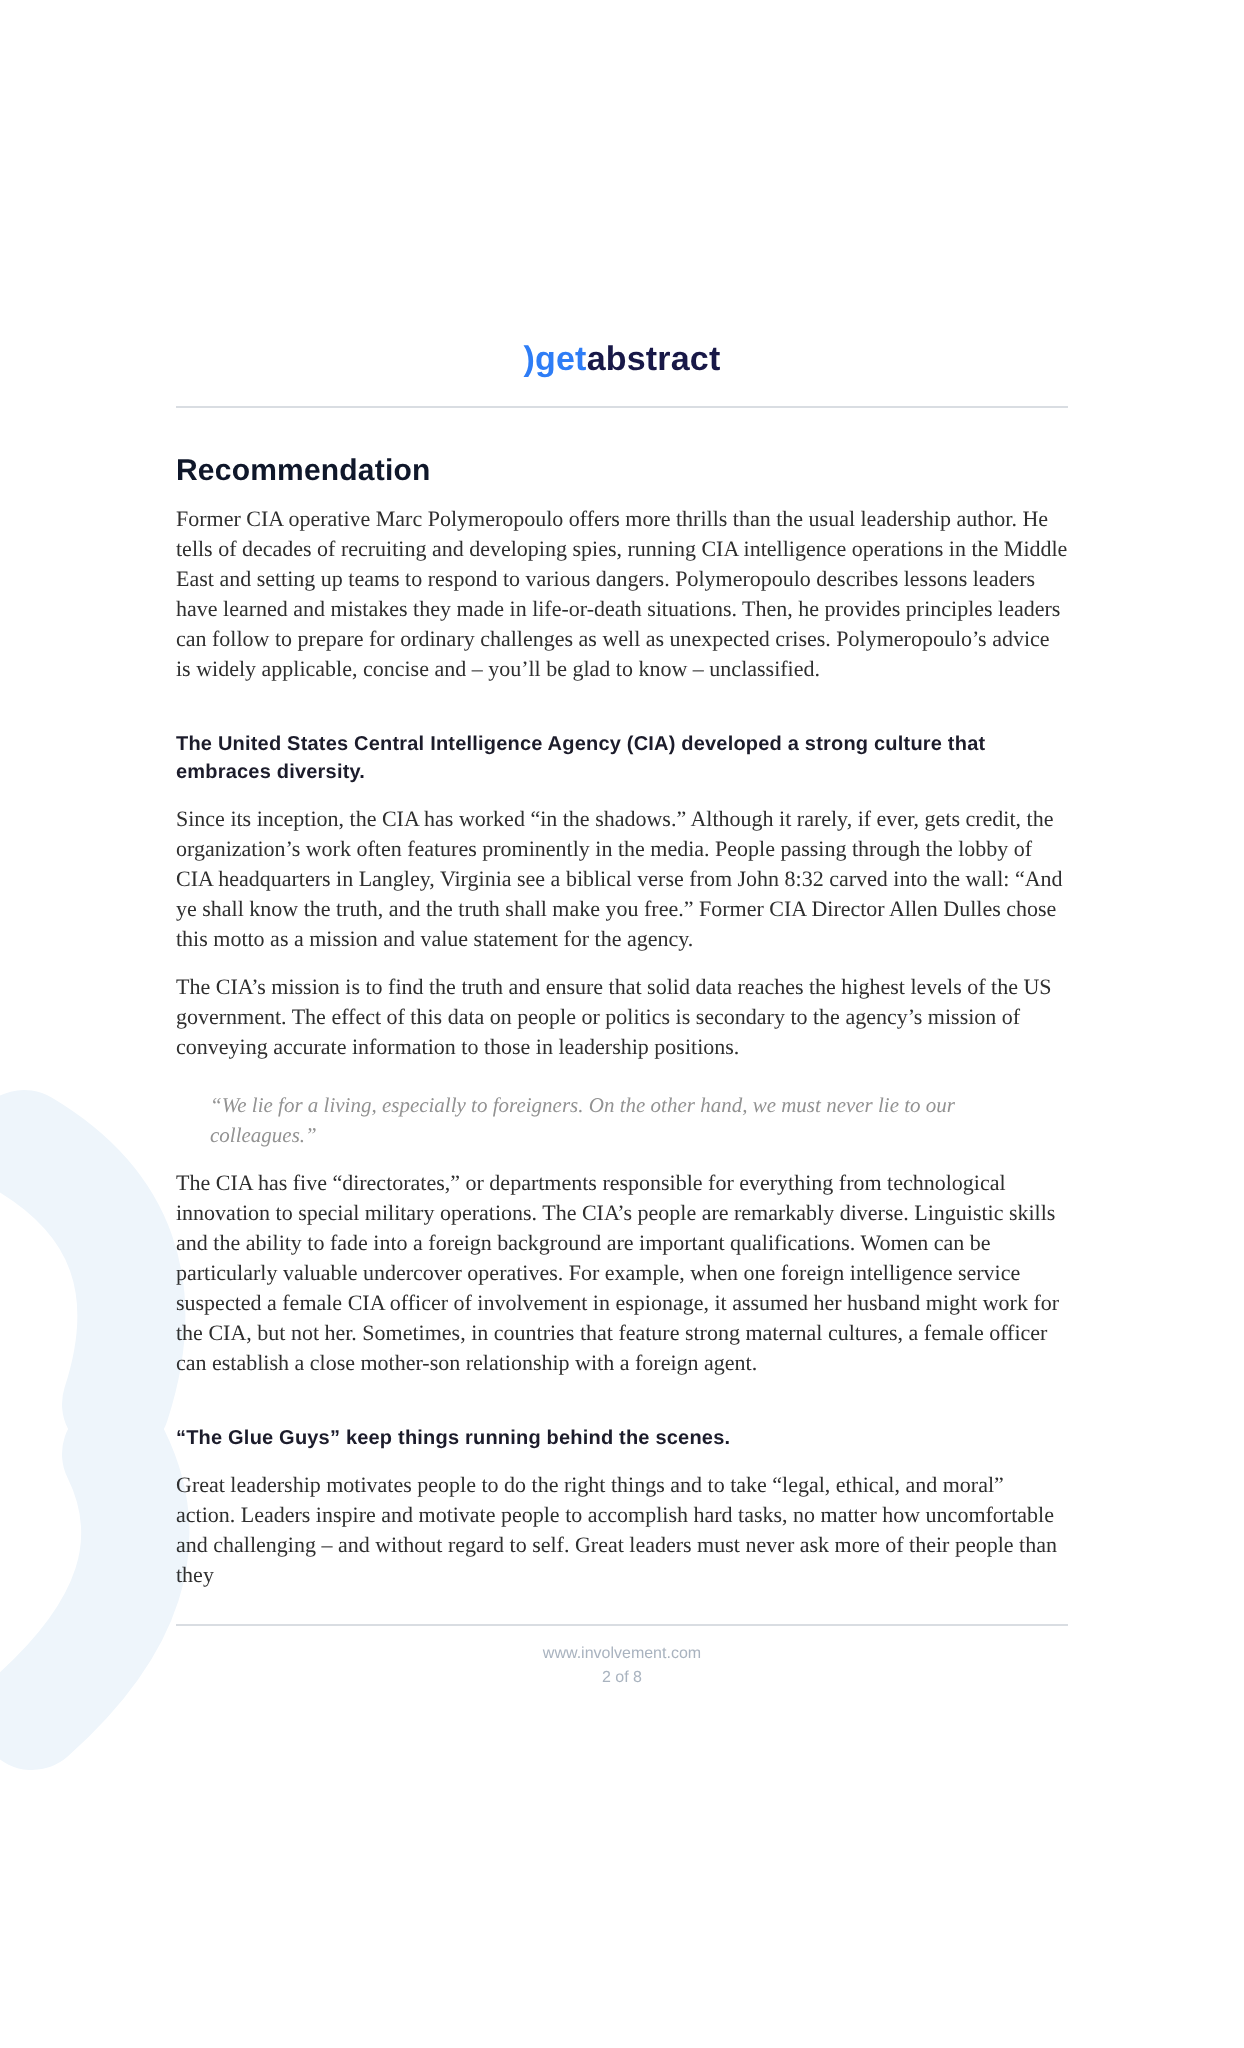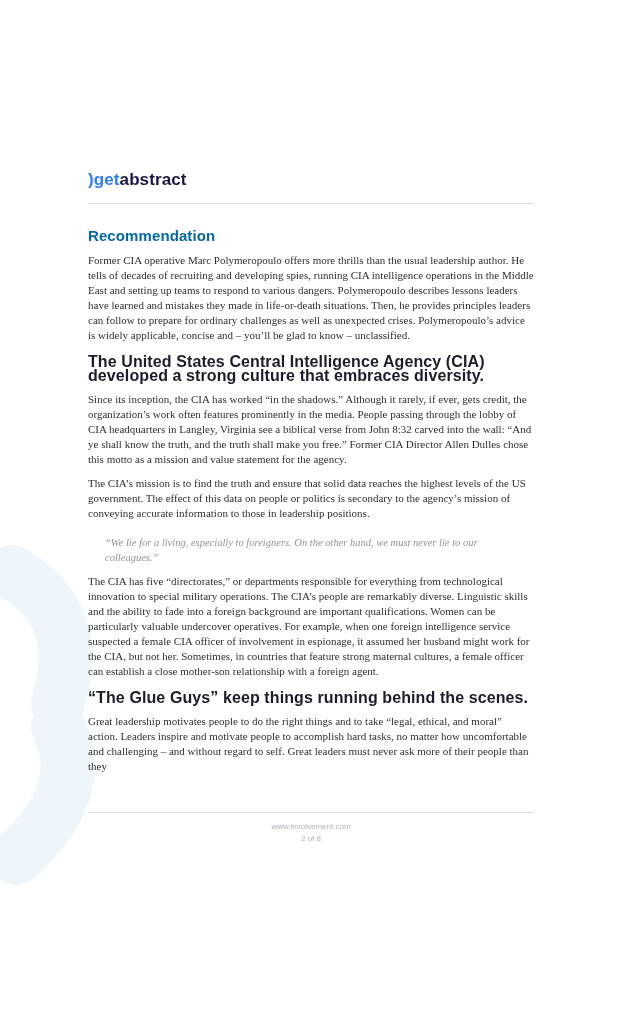--- a/index.html
+++ b/index.html
@@ -19,54 +19,54 @@
     pointer-events: none;
   }
   .page {
     position: relative;
     z-index: 1;
     width: 446px;
     margin-left: 88px;
     padding-top: 170px;
   }
   .logo {
-    text-align: left;
+    text-align: center;
     font-weight: bold;
     font-size: 17px;
     letter-spacing: 0.1px;
     font-family: "Liberation Sans", sans-serif;
   }
   .logo .mark, .logo .part1 { color: #2e7df6; }
   .logo .part2 { color: #181847; }
   .rule {
     border: none;
     border-top: 1px solid #d9dde2;
     margin-top: 13px;
   }
   h1.section-heading {
     font-size: 15px;
     font-weight: bold;
-    color: #0369a1;
+    color: #0f172a;
     margin-top: 23px;
     letter-spacing: 0.1px;
   }
   .serif-para {
     font-family: "Liberation Serif", "DejaVu Serif", serif;
     font-size: 11px;
     line-height: 15px;
     color: #2f2f2f;
     margin-top: 9px;
     text-align: left;
   }
   .sub-heading {
-    font-size: 16px;
+    font-size: 10px;
     line-height: 14px;
     font-weight: bold;
     color: #1c1c2b;
-    margin-top: 12px;
+    margin-top: 23px;
     letter-spacing: 0.1px;
   }
   .quote {
     font-family: "Liberation Serif", "DejaVu Serif", serif;
     font-style: italic;
     font-size: 10.5px;
     line-height: 15px;
     color: #929292;
     margin-top: 14px;
     padding-left: 17px;

